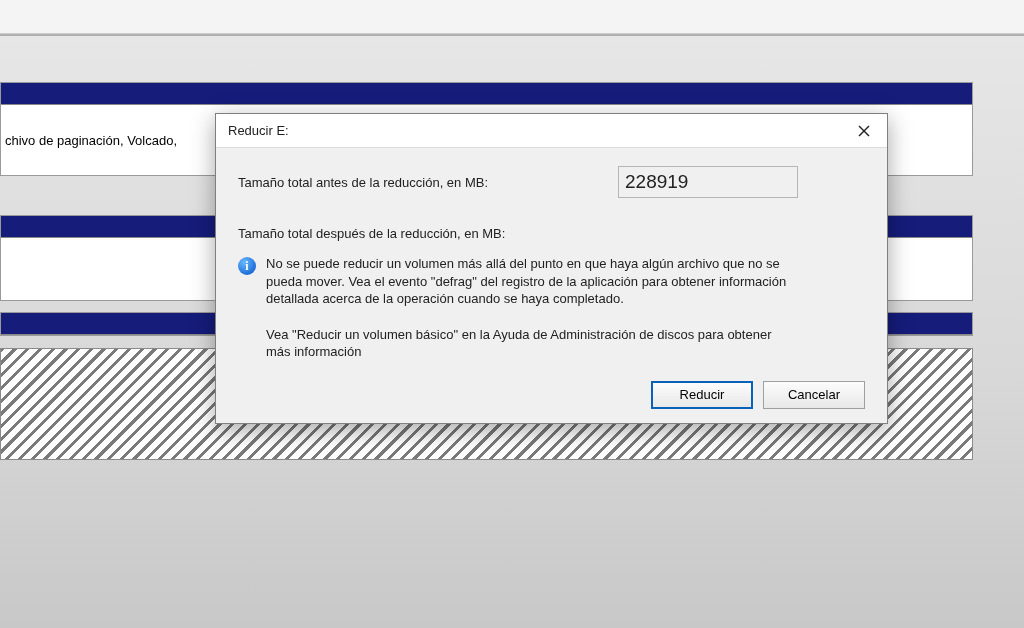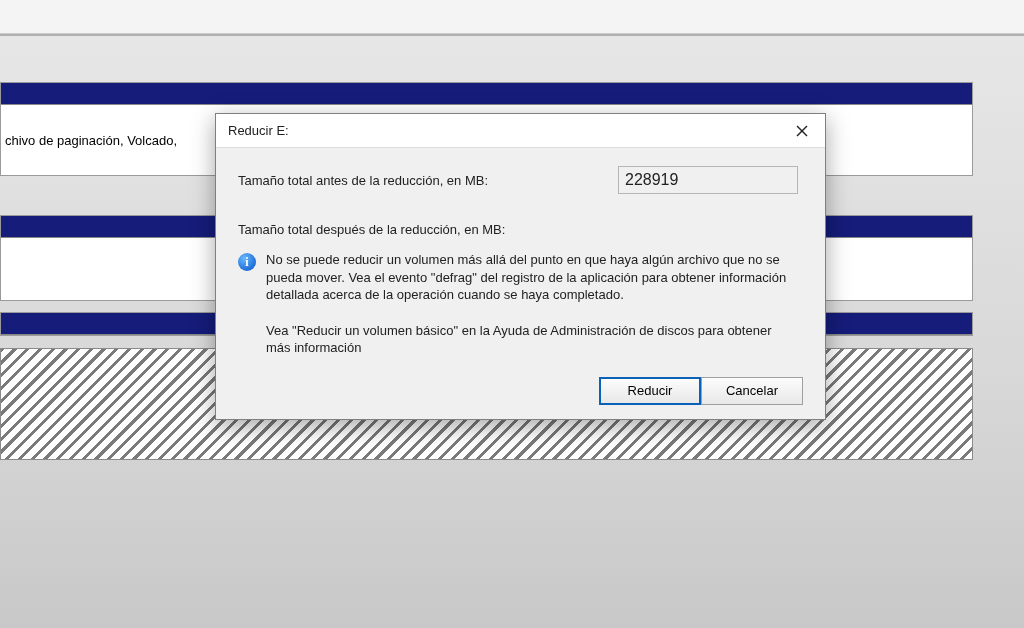--- a/index.html
+++ b/index.html
@@ -50,21 +50,21 @@
         #7a7a7a 6px, #7a7a7a 9px
       );
       border: 1px solid #8a8a8a;
     }
 
     
     .dlg {
       position: absolute;
       left: 215px;
       top: 113px;
-      width: 611px;
+      width: 673px;
       background: #f0f0f0;
       border: 1px solid #7f7f7f;
       box-shadow: 0 6px 22px rgba(0,0,0,0.35);
       color: #222;
     }
     .titlebar {
       height: 34px;
       background: #fff;
       display: flex;
       align-items: center;
@@ -94,21 +94,21 @@
     .row .lbl {
       width: 380px;
       font-size: 13px;
     }
     .row .field { flex: 1; }
 
     .ro-box {
       border: 1px solid #b5b5b5;
       background: #f0f0f0;
       padding: 4px 6px;
-      font-size: 16px;
+      font-size: 19px;
       width: 180px;
     }
 
     .spin-wrap {
       display: flex;
       width: 180px;
       height: 26px;
       border: 1px solid #1a6fb5;
       background: #fff;
     }
@@ -165,20 +165,21 @@
       font-size: 13px;
       line-height: 1.35;
       margin-left: 28px;
       max-width: 510px;
       margin-bottom: 18px;
     }
 
     .btns {
       display: flex;
       justify-content: flex-end;
+      gap: 10px;
       padding: 2px 2px 6px;
     }
     .btn {
       width: 102px;
       height: 28px;
       font-size: 13px;
       background: linear-gradient(#fcfcfc, #e8e8e8);
       border: 1px solid #9f9f9f;
       cursor: pointer;
       font-family: inherit;

